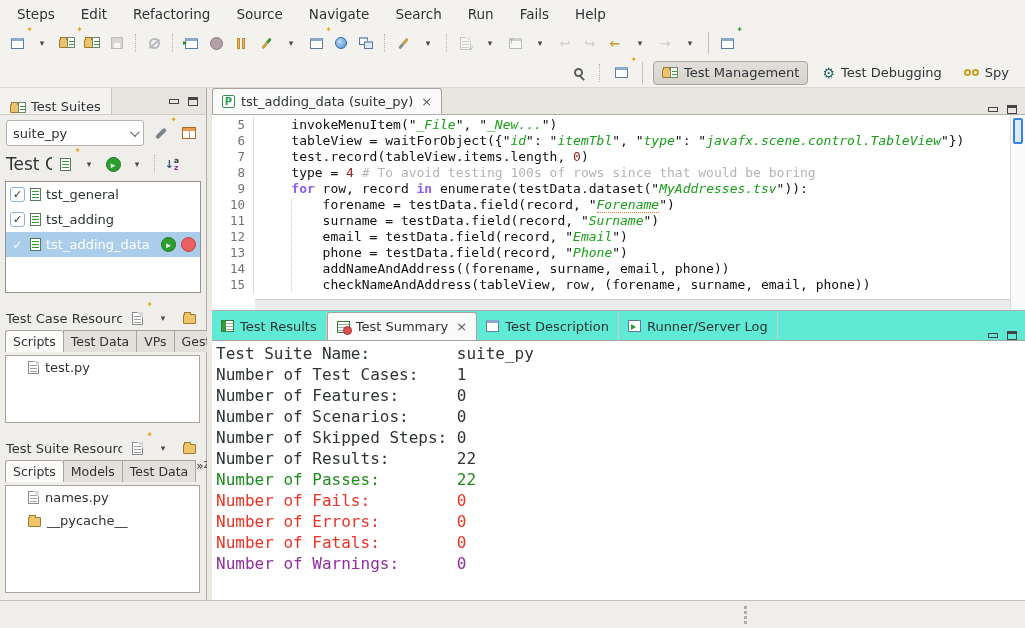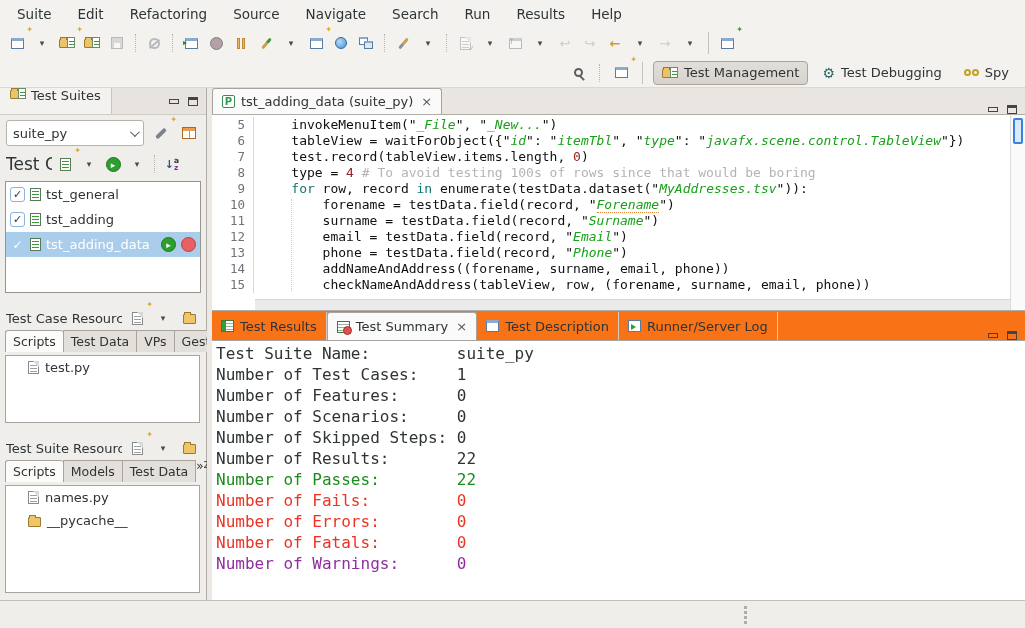--- a/index.html
+++ b/index.html
@@ -65,21 +65,21 @@
   .persp-btn.active { background:linear-gradient(#e2dfda,#d6d2cc); border:1px solid #aaa49c; }
 
   
   .main { display:flex; height:512px; }
   .left-panel { width:207px; background:#f0eeeb; border-right:1px solid #b2ada6; display:flex; flex-direction:column; }
   .gapcol { width:5px; background:#ece9e5; }
   .right-col { flex:1; display:flex; flex-direction:column; min-width:0; }
 
   
   .view-header { height:27px; background:#e7e4e0; display:flex; align-items:stretch; border-bottom:1px solid #cfcbc5; }
-  .view-tab { display:flex; align-items:flex-start; gap:5px; padding:0 10px; background:#f3f2ef; border-right:1px solid #c8c4be; font-size:13px; }
+  .view-tab { display:flex; align-items:flex-end; gap:5px; padding:0 10px; background:#f3f2ef; border-right:1px solid #c8c4be; font-size:13px; }
   .view-header .sp { flex:1; }
   .combo-row { display:flex; align-items:center; gap:6px; padding:5px 6px 3px 6px; }
   .combo { flex:1; height:26px; background:#fff; border:1px solid #b6b2ac; border-radius:3px; display:flex; align-items:center; padding:0 6px; gap:4px; }
   .combo .val { flex:1; font-size:13px; }
   .chev { width:7px; height:7px; border-right:1.5px solid #555; border-bottom:1.5px solid #555; transform:rotate(45deg) translateY(-2px); }
   .tc-toolbar { display:flex; align-items:center; gap:2px; padding:3px 4px 3px 6px; }
   .tc-toolbar .lbl { font-size:17px; overflow:hidden; white-space:nowrap; width:46px; }
   .sort-ic { display:flex; align-items:center; }
   .sort-ic .ar { font-size:11px; color:#33557a; font-weight:bold; }
   .sort-ic .az { display:flex; flex-direction:column; font-size:7.5px; line-height:7px; font-weight:bold; }
@@ -113,32 +113,32 @@
   .etab { height:26px; display:flex; align-items:center; gap:6px; padding:0 9px; background:#fafafa; border:1px solid #a8a39c; border-bottom:none; border-top-left-radius:3px; border-top-right-radius:3px; font-size:13px; }
   .pyic { width:13px; height:13px; border:1px solid #3a8a5a; border-radius:2px; background:#fff; color:#2e9e50; font-size:10px; font-weight:bold; line-height:12px; text-align:center; }
   .close-x { color:#555; font-size:13px; margin-left:2px; }
   .etabbar .sp { flex:1; }
   .code-wrap { position:relative; flex:1; overflow:hidden; background:#fff; }
   .code-scroll { position:absolute; left:0; top:0; right:15px; bottom:0; overflow:hidden; padding-top:2px; }
   .code-line { display:flex; height:16px; line-height:16px; font-family:"DejaVu Sans Mono","Liberation Mono",monospace; font-size:13px; white-space:pre; }
   .ln { width:42px; text-align:right; padding-right:8px; color:#6e737b; border-right:1px solid #d8d8d8; flex:none; font-size:12.5px; }
   .code-text { padding-left:6px; }
   .seg-p { color:#101010; }
-  .seg-k { color:#0f766e; font-weight:normal; }
+  .seg-k { color:#8b5cf6; font-weight:bold; }
   .seg-s { color:#18a018; font-style:italic; }
   .seg-u { color:#18a018; font-style:italic; border-bottom:1px dotted #e08030; }
   .seg-n { color:#942222; }
   .seg-c { color:#b4b4b4; }
   .indent-guide { position:absolute; left:79px; top:84px; height:92px; border-left:1px dotted #cccccc; }
   .vscroll { position:absolute; right:0; top:0; bottom:0; width:15px; background:#fafafa; border-left:1px solid #dcdcdc; }
   .vthumb { position:absolute; left:2px; right:2px; top:3px; height:26px; background:#ddebf8; border:2px solid #3584e4; border-radius:2px; }
   .hscroll { position:absolute; left:43px; right:15px; bottom:0; height:11px; background:#ebebeb; border-top:1px solid #d5d5d5; }
 
   
-  .bottom-panel { height:290px; display:flex; flex-direction:column; border-top:1px solid #b0aca6; background:#f97316; }
+  .bottom-panel { height:290px; display:flex; flex-direction:column; border-top:1px solid #b0aca6; background:#5eead4; }
   .btabbar { height:29px; display:flex; align-items:flex-end; }
   .btab { height:28px; display:flex; align-items:center; gap:6px; padding:0 9px; font-size:13px; border-right:1px solid #cfcbc5; }
   .btab.active { background:#fafafa; border:1px solid #a8a39c; border-bottom:none; border-top-left-radius:3px; border-top-right-radius:3px;justify-content:center; }
   .btabbar .sp { flex:1; }
   .bt-ic { width:13px; height:12px; position:relative; flex:none; }
   .ic-results { background:#fff; border:1px solid #3a7a3a; background-image:linear-gradient(90deg,#3a9a3a 0 4px,transparent 4px),repeating-linear-gradient(#0000 0 2px,#9ab09a 2px 3px); }
   .ic-summary { background:#fff; border:1px solid #3a7a3a; background-image:repeating-linear-gradient(#0000 0 2px,#9ab09a 2px 3px); }
   .ic-summary:after { content:""; position:absolute; right:-3px; bottom:-3px; width:7px; height:7px; border-radius:50%; background:#e05050; border:1px solid #a03030; }
   .ic-runner { background:#fff; border:1px solid #5a7aa0; }
   .ic-runner:after { content:""; position:absolute; left:2px; top:3px; border:3px solid transparent; border-left:5px solid #2e9e2e; }
@@ -150,28 +150,28 @@
   .sum-line.warn { color:#8f2f9f; }
 
   
   .statusbar { height:28px; background:#f0eeea; border-top:1px solid #c3bfb9; position:relative; }
   .drag-dots { position:absolute; left:744px; top:5px; width:3px; height:3px; background:#b0aca6; box-shadow:0 5px 0 #b0aca6,0 10px 0 #b0aca6,0 15px 0 #b0aca6; }
 </style>
 </head>
 <body>
 
 <div class="menubar" id="menubar">
-    <div class="menu-item">Suite</div>
+    <div class="menu-item">Steps</div>
     <div class="menu-item">Edit</div>
     <div class="menu-item">Refactoring</div>
     <div class="menu-item">Source</div>
     <div class="menu-item">Navigate</div>
     <div class="menu-item">Search</div>
     <div class="menu-item">Run</div>
-    <div class="menu-item">Results</div>
+    <div class="menu-item">Fails</div>
     <div class="menu-item">Help</div>
   </div>
 
 <div class="toolbar">
   <div class="tbtn">
       <span class="win-ic"></span>
       <span class="spark">✦</span>
     </div>
   <div class="tbtn">
       <span class="dd">▾</span>

